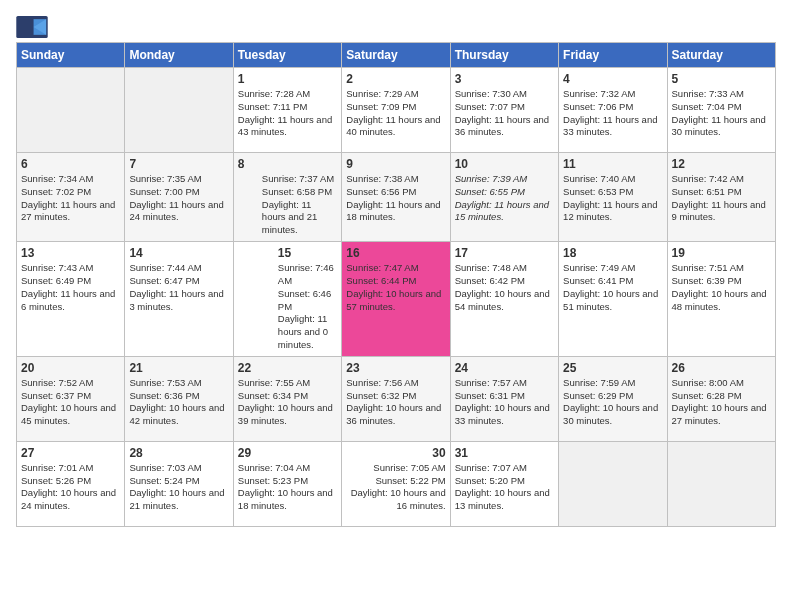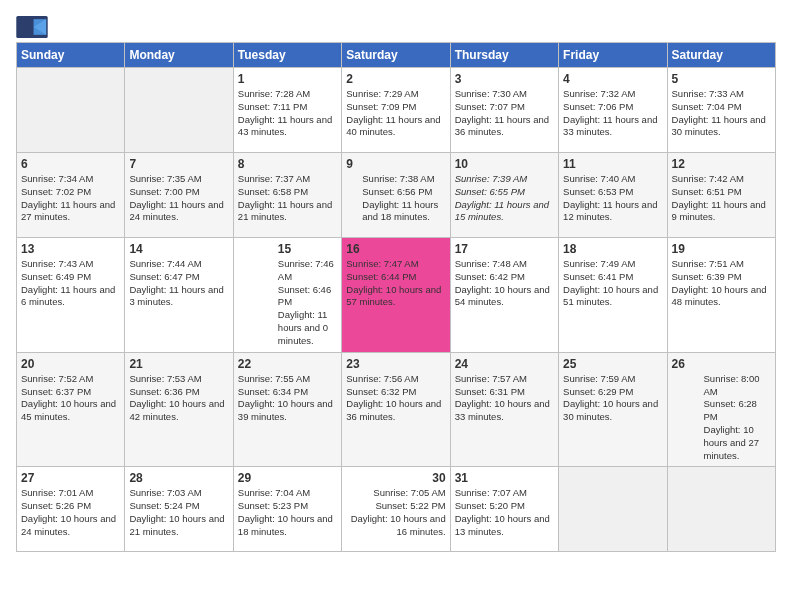--- a/index.html
+++ b/index.html
@@ -166,27 +166,27 @@
 Daylight: 11 hours and 27 minutes.</div>
         </td>
         <td style="background: rgb(245, 245, 245);">
           <span class="day-num">7</span>
           <div class="day-detail" style="white-space: pre-line;">Sunrise: 7:35 AM
 Sunset: 7:00 PM
 Daylight: 11 hours and 24 minutes.</div>
         </td>
         <td style="background: rgb(245, 245, 245);">
           <span class="day-num">8</span>
-          <div class="day-detail" style="white-space: pre-line;">Sunrise: 7:37 AM
+          <div class="day-detail" style="white-space: pre-line; margin-left: 24px;">Sunrise: 7:37 AM
 Sunset: 6:58 PM
 Daylight: 11 hours and 21 minutes.</div>
         </td>
         <td style="background: rgb(245, 245, 245);">
           <span class="day-num">9</span>
-          <div class="day-detail" style="white-space: pre-line; margin-left: 16px;">Sunrise: 7:38 AM
+          <div class="day-detail" style="white-space: pre-line;">Sunrise: 7:38 AM
 Sunset: 6:56 PM
 Daylight: 11 hours and 18 minutes.</div>
         </td>
         <td style="background: rgb(245, 245, 245);">
           <span class="day-num">10</span>
           <div class="day-detail" style="white-space: pre-line; font-style: italic;">Sunrise: 7:39 AM
 Sunset: 6:55 PM
 Daylight: 11 hours and 15 minutes.</div>
         </td>
         <td style="background: rgb(245, 245, 245); margin-top: 11px;">
@@ -278,21 +278,21 @@
 Daylight: 10 hours and 33 minutes.</div>
         </td>
         <td style="background: rgb(245, 245, 245); margin-left: 10px;">
           <span class="day-num">25</span>
           <div class="day-detail" style="white-space: pre-line;">Sunrise: 7:59 AM
 Sunset: 6:29 PM
 Daylight: 10 hours and 30 minutes.</div>
         </td>
         <td style="background: rgb(245, 245, 245);">
           <span class="day-num">26</span>
-          <div class="day-detail" style="white-space: pre-line; margin-left: 32px;">Sunrise: 8:00 AM
+          <div class="day-detail" style="white-space: pre-line;">Sunrise: 8:00 AM
 Sunset: 6:28 PM
 Daylight: 10 hours and 27 minutes.</div>
         </td>
       </tr>
       <tr style="background: rgb(255, 255, 255);">
         <td style="background: rgb(255, 255, 255);">
           <span class="day-num">27</span>
           <div class="day-detail" style="white-space: pre-line;">Sunrise: 7:01 AM
 Sunset: 5:26 PM
 Daylight: 10 hours and 24 minutes.</div>

